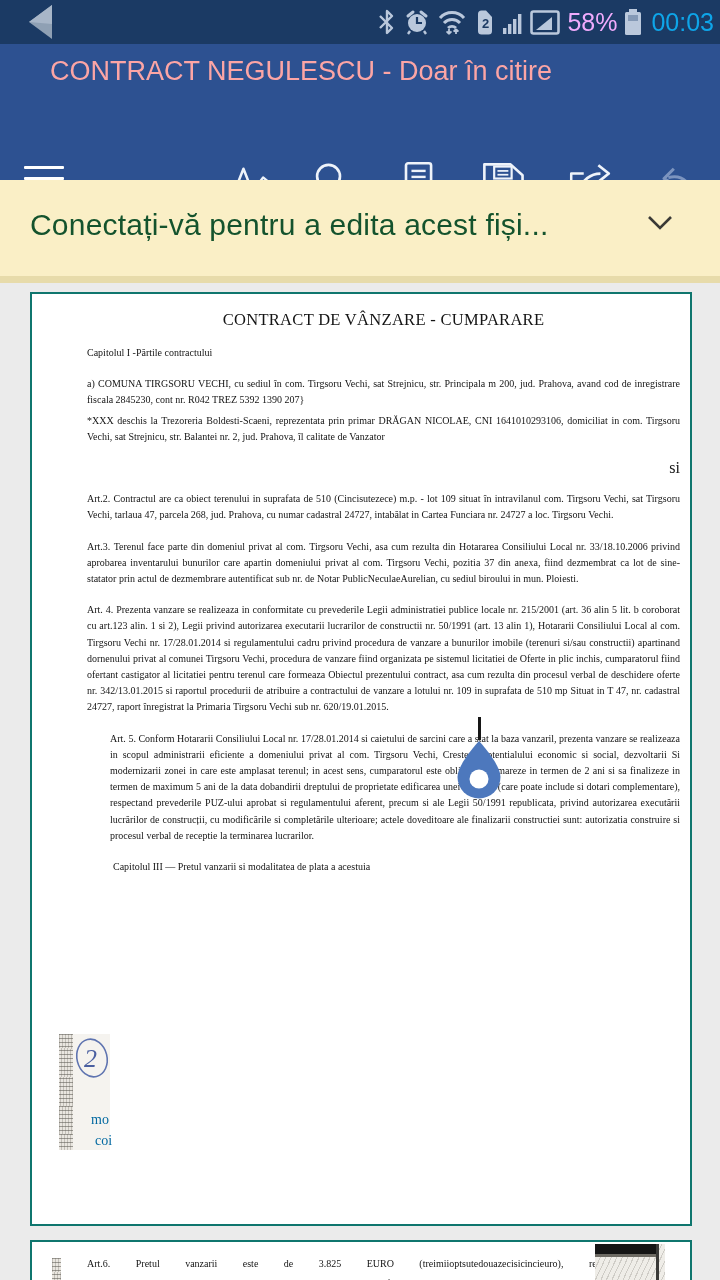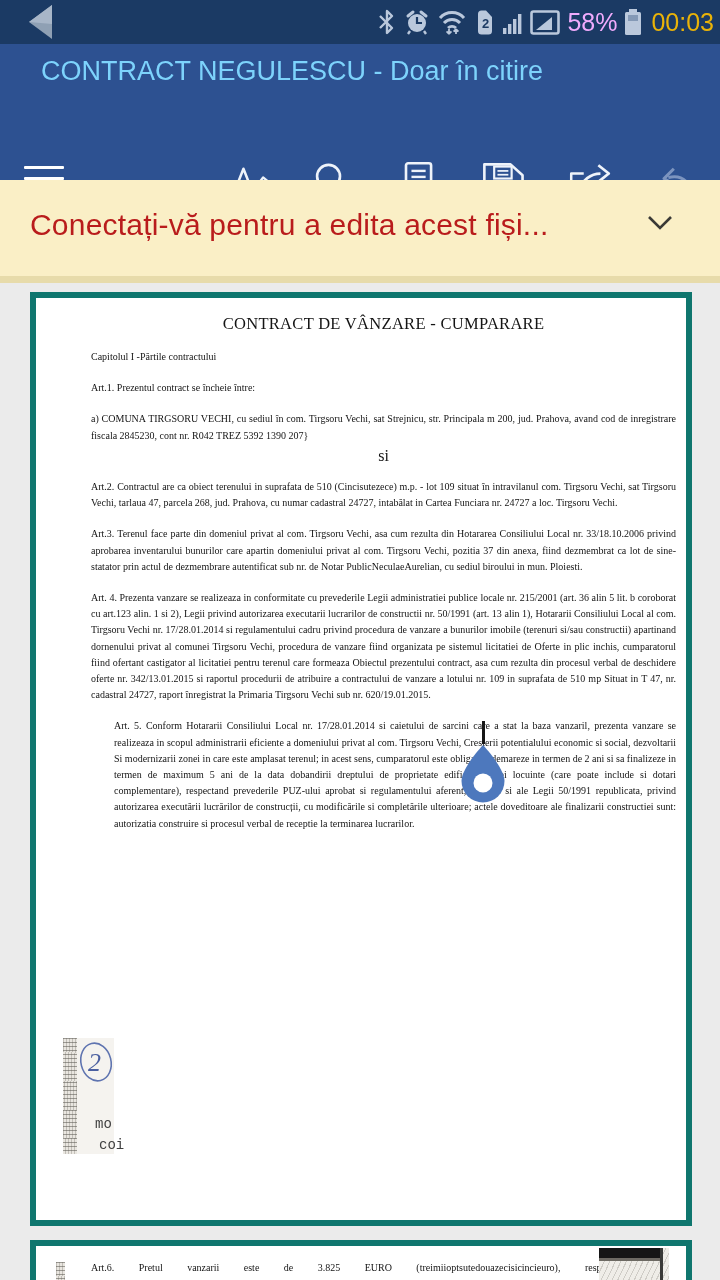--- a/index.html
+++ b/index.html
@@ -15,91 +15,91 @@
     position: absolute; left:0; top:0; width:720px; height:44px;
     background:#1b3a64; display:flex; align-items:center;
   }
   .sb-back { margin-left:26px; width:30px; height:36px; }
   .sb-right {
     position:absolute; right:6px; top:0; height:44px;
     display:flex; align-items:center; gap:7px; color:#bac8dc;
   }
   .sb-ico { display:block; }
   .sb-text { font-size:25px; color:#f0abfc; letter-spacing:0px; }
-  .sb-time { font-size:25px; color:#eab308; margin-left:2px; }
+  .sb-time { font-size:25px; color:#0ea5e9; margin-left:2px; }
 
   
   .apphdr {
     position:absolute; left:0; top:44px; width:720px; height:136px;
     background:#2d5191;
   }
   .apphdr-title {
-    position:absolute; left:8px; top:12px; width:568px;
-    text-align:center; color:#7dd3fc; font-size:27px; font-weight:400;
+    position:absolute; left:17px; top:12px; width:568px;
+    text-align:center; color:#fca5a5; font-size:27px; font-weight:400;
   }
   .tb-btn { position:absolute; top:116px; width:48px; height:48px; }
   .hamburger { left:24px; top:122px; width:44px; }
   .hamburger .bar { height:3px; background:#fff; margin-bottom:8px; border-radius:1px; width:40px;}
   .hamburger .bar:last-child{margin-bottom:0;}
 
   
   .banner {
     position:absolute; left:0; top:180px; width:720px; height:103px;
     background:#faefc6; border-bottom:7px solid #e7dbaa;
   }
   .banner-msg {
-    position:absolute; left:30px; top:28px; font-size:30px; color:#b91c1c;
+    position:absolute; left:30px; top:28px; font-size:30px; color:#14532d;
     font-weight:400; letter-spacing:0.2px;
   }
   .banner-chevron { position:absolute; right:46px; top:34px; }
 
   
   .doc-area {
     position:absolute; left:0; top:283px; width:720px; height:997px;
     background:#ebebeb; overflow:hidden;
   }
   .page {
     position:absolute; left:30px; width:662px; background:#ffffff;
-    border:6px solid #0f766e;
+    border:2px solid #0f766e;
     font-family:"Liberation Serif", serif; color:#141414;
   }
   .page1 { top:9px; height:934px; }
   .page2 { top:957px; height:320px; }
   .p1-content { padding:16px 10px 0 55px; }
   .p2-content { padding:14px 65px 0 55px; }
 
   .doc-title {
     text-align:center; font-size:16.5px; letter-spacing:0.3px;
     margin-bottom:15px; white-space:nowrap;
   }
   .p1-content p, .p2-content p {
     font-size:10px; line-height:16.2px; text-align:justify;
     margin:0 0 15px 0;
   }
   p.joined { margin-bottom:4px; }
-  p.si { font-size:16px; text-align:center; }
+  p.si { font-size:16px; text-align:right; }
   p.cap3x { margin-left:26px; text-align:left; }
   p.forcejust { text-align:justify; text-align-last: justify; margin-bottom:4px; }
 
   .scan-spacer { float:left; width:23px; height:116px; margin-top:97px; }
 
   
   .scan1 {
     position:absolute; left:27px; top:740px; width:51px; height:116px;
     background:#f5f3ef; overflow:visible;
   }
   .speckle {
     background:
       repeating-linear-gradient(178deg, rgba(90,88,82,.55) 0 1px, transparent 1px 4px),
       repeating-linear-gradient(92deg, rgba(120,116,108,.35) 0 1px, transparent 1px 3px),
       #e9e6e0;
   }
   .scan1-strip { position:absolute; left:0; top:0; width:14px; height:116px; }
   .scan1-note { position:absolute; left:12px; top:0px; }
-  .scan1-word { position:absolute; font-family:Liberation Mono, monospace; font-size:14px; color:#404040; }
+  .scan1-word { position:absolute; font-family:Liberation Serif, serif; font-size:14px; color:#0369a1; }
   .w-mo { left:32px; top:78px; }
   .w-coi { left:36px; top:99px; }
 
   
   .caret { position:absolute; left:446px; top:423px; width:2.5px; height:23px; background:#161616; }
   .caret-handle { position:absolute; left:424px; top:447px; width:46px; height:59px; }
 
   
   .scan2 {
     position:absolute; left:563px; top:2px; width:70px; height:80px;
@@ -216,27 +216,28 @@
     <polyline points="3,3 14,14 25,3" fill="none" stroke="#3a3a36" stroke-width="2.6"></polyline>
   </svg>
 </div>
 
 <div class="doc-area">
 
   <div class="page page1">
     <div class="p1-content">
       <div class="doc-title">CONTRACT DE VÂNZARE - CUMPARARE</div>
       <p>Capitolul I -Părtile contractului</p>
-      <p>Art.1. Prezentul contract se încheie între:</p>
       <p class="joined">a) COMUNA TIRGSORU VECHI, cu sediul în com. Tirgsoru Vechi, sat Strejnicu, str. Principala m 200, jud. Prahova, avand cod de inregistrare fiscala 2845230, cont nr. R042 TREZ 5392 1390 207}</p>
+      <p>*XXX deschis la Trezoreria Boldesti-Scaeni, reprezentata prin primar DRĂGAN NICOLAE, CNI 1641010293106, domiciliat in com. Tirgsoru Vechi, sat Strejnicu, str. Balantei nr. 2, jud. Prahova, îl calitate de Vanzator</p>
       <p class="si">si</p>
       <p>Art.2. Contractul are ca obiect terenului in suprafata de 510 (Cincisutezece) m.p. - lot 109 situat în intravilanul com. Tirgsoru Vechi, sat Tirgsoru Vechi, tarlaua 47, parcela 268, jud. Prahova, cu numar cadastral 24727, intabălat in Cartea Funciara nr. 24727 a loc. Tirgsoru Vechi.</p>
       <p>Art.3. Terenul face parte din domeniul privat al com. Tirgsoru Vechi, asa cum rezulta din Hotararea Consiliului Local nr. 33/18.10.2006 privind aprobarea inventarului bunurilor care apartin domeniului privat al com. Tirgsoru Vechi, pozitia 37 din anexa, fiind dezmembrat ca lot de sine-statator prin actul de dezmembrare autentificat sub nr. de Notar PublicNeculaeAurelian, cu sediul biroului in mun. Ploiesti.</p>
       <p>Art. 4. Prezenta vanzare se realizeaza in conformitate cu prevederile Legii administratiei publice locale nr. 215/2001 (art. 36 alin 5 lit. b coroborat cu art.123 alin. 1 si 2), Legii privind autorizarea executarii lucrarilor de constructii nr. 50/1991 (art. 13 alin 1), Hotararii Consiliului Local al com. Tirgsoru Vechi nr. 17/28.01.2014 si regulamentului cadru privind procedura de vanzare a bunurilor imobile (terenuri si/sau constructii) apartinand dornenului privat al comunei Tirgsoru Vechi, procedura de vanzare fiind organizata pe sistemul licitatiei de Oferte in plic inchis, cumparatorul fiind ofertant castigator al licitatiei pentru terenul care formeaza Obiectul prezentului contract, asa cum rezulta din procesul verbal de deschidere oferte nr. 342/13.01.2015 si raportul procedurii de atribuire a contractului de vanzare a lotului nr. 109 in suprafata de 510 mp Situat in T 47, nr. cadastral 24727, raport înregistrat la Primaria Tirgsoru Vechi sub nr. 620/19.01.2015.</p>
       <p><span class="scan-spacer"></span><span>Art. 5. Conform Hotararii Consiliului Local nr. 17/28.01.2014 si caietului de sarcini care a stat la baza vanzaril, prezenta vanzare se realizeaza in scopul administrarii eficiente a domeniului privat al com. Tirgsoru Vechi, Cresterii potentialului economic si social, dezvoltarii Si modernizarii zonei in care este amplasat terenul; in acest sens, cumparatorul este obligat sa demareze in termen de 2 ani si sa finalizeze in termen de maximum 5 ani de la data dobandirii dreptului de proprietate edificarea unei locuinte (care poate include si dotari complementare), respectand prevederile PUZ-ului aprobat si regulamentului aferent, precum si ale Legii 50/1991 republicata, privind autorizarea executării lucrărilor de construcții, cu modificările si completările ulterioare; actele doveditoare ale finalizarii constructiei sunt: autorizatia construire si procesul verbal de receptie la terminarea lucrarilor.</span></p>
+      <p class="cap3x">Capitolul III — Pretul vanzarii si modalitatea de plata a acestuia</p>
     </div>
 
     <div class="scan1">
       <div class="scan1-strip speckle"></div>
       <svg class="scan1-note" width="42" height="50" viewBox="0 0 42 50">
         <ellipse cx="21" cy="24" rx="15" ry="19" fill="none" stroke="#5f74b0" stroke-width="1.6" transform="rotate(-14 21 24)"></ellipse>
         <text x="13" y="33" font-family="Liberation Serif, serif" font-style="italic" font-size="26" fill="#4a5fa0">2</text>
       </svg>
       <span class="scan1-word w-mo">mo</span>
       <span class="scan1-word w-coi">coi</span>

